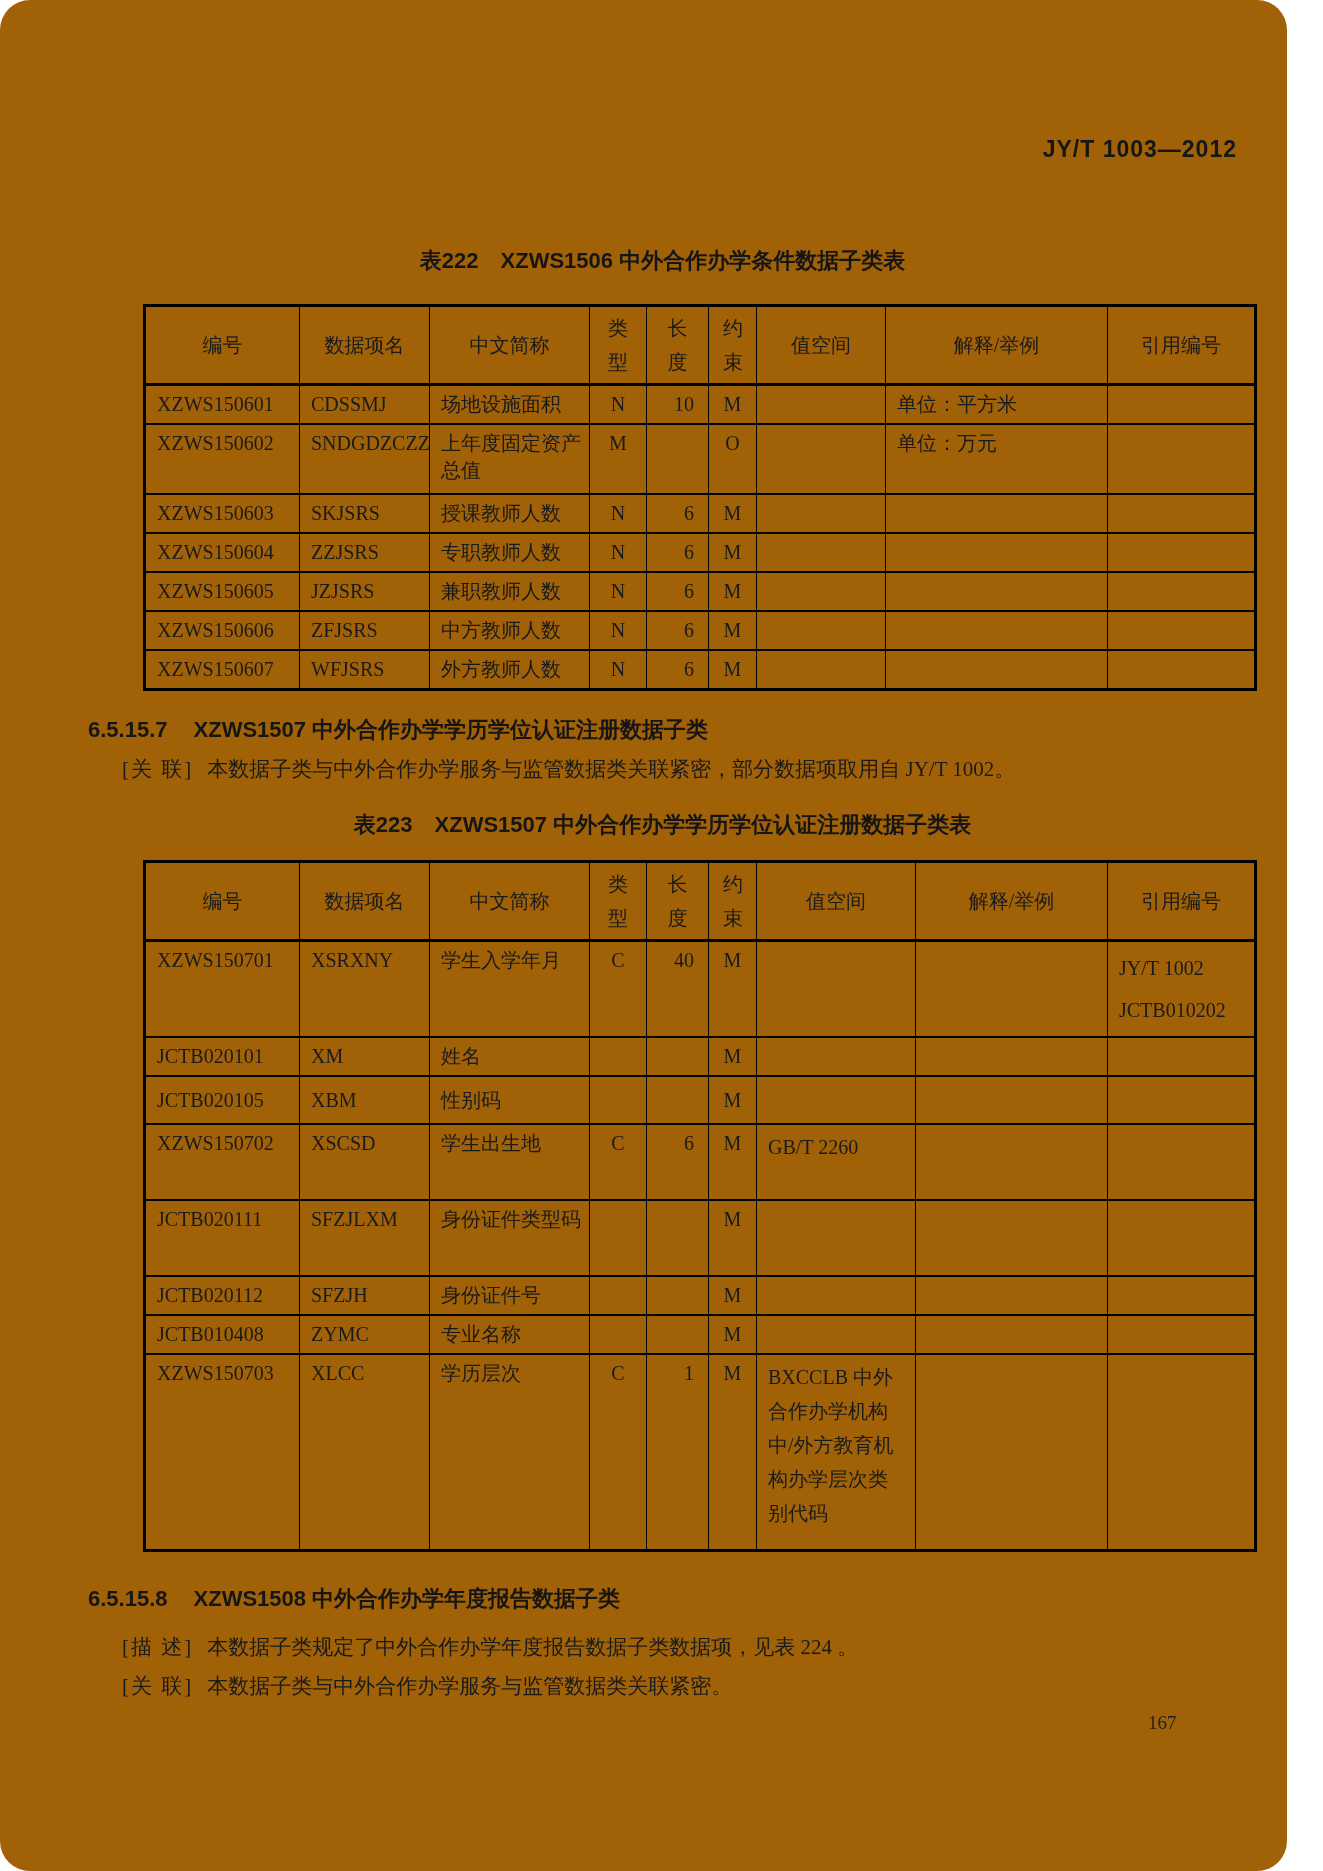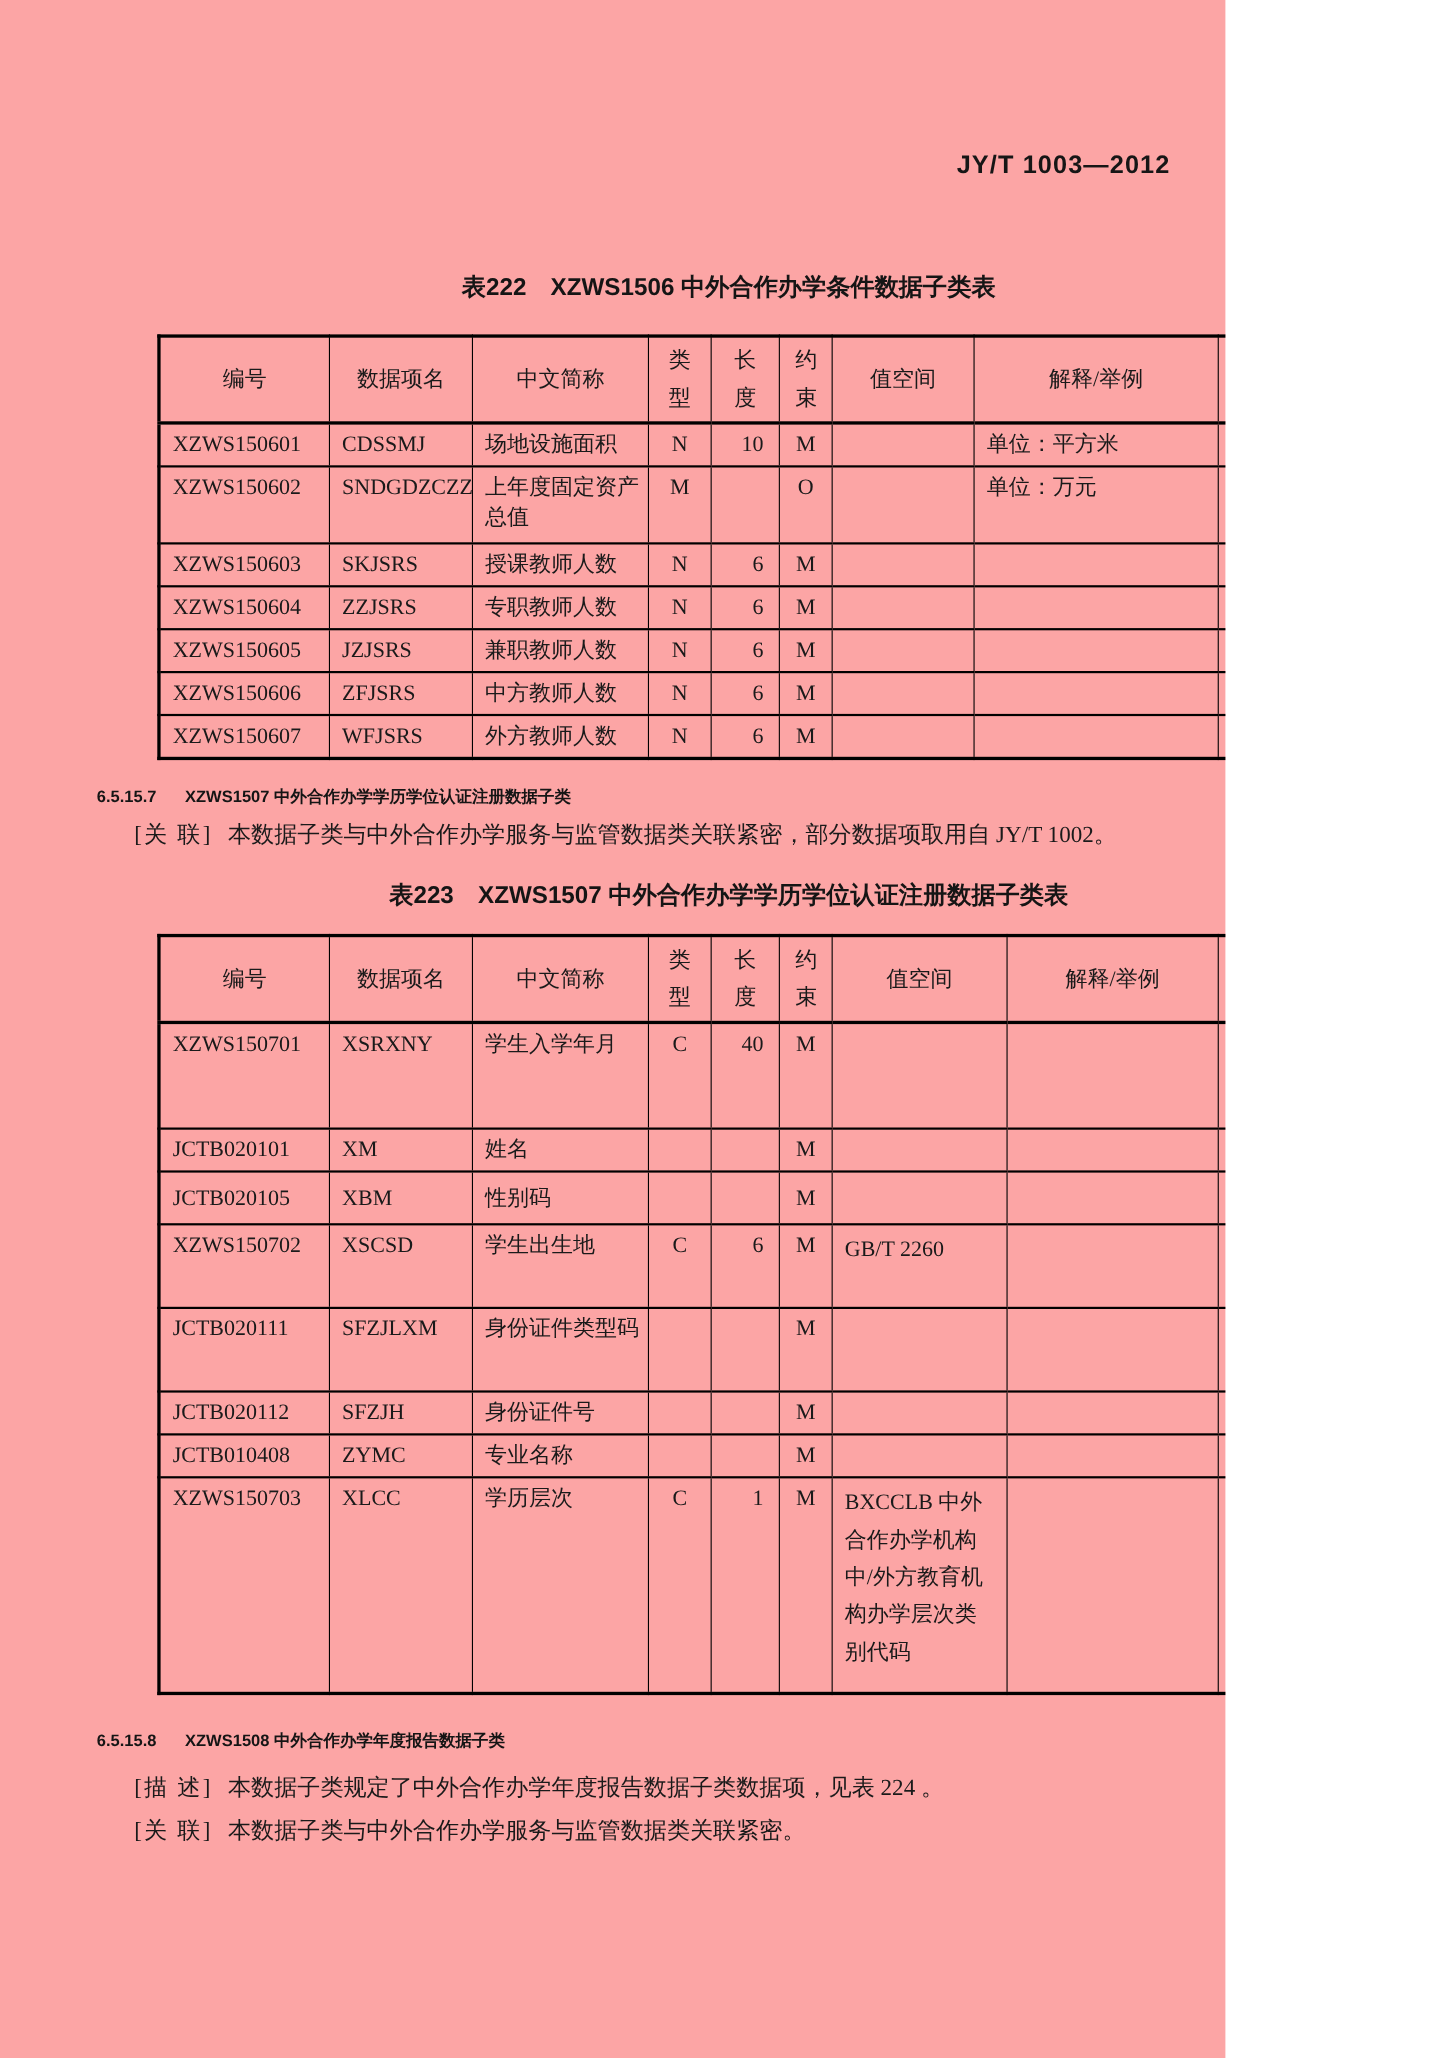--- a/index.html
+++ b/index.html
@@ -1,24 +1,25 @@
 <!DOCTYPE html>
 <html><head>
 <meta charset="utf-8">
 <style>
   * { margin: 0; padding: 0; box-sizing: border-box; }
   html, body { background: #ffffff; }
   .page {
     position: relative;
-    width: 1114px;
+    width: 1287px;
     height: 1871px;
-    background: #fca5a5;
+    background: #a16207;
     color: #1a1a1a;
     font-family: "Liberation Serif", serif;
     overflow: hidden;
+    border-radius: 30px;
   }
   .doc-number {
     position: absolute;
     top: 136px;
     right: 50px;
     font-family: "Liberation Sans", sans-serif;
     font-weight: 700;
     font-size: 23px;
     letter-spacing: 1px;
     color: #161616;
@@ -76,21 +77,21 @@
   #table222 tbody tr:nth-child(2) td { height: 70px; vertical-align: top; }
   #table223 tbody tr:nth-child(1) td { height: 80px; vertical-align: top; }
   #table223 tbody tr:nth-child(3) td { height: 48px; }
   #table223 tbody tr:nth-child(4) td { height: 76px; vertical-align: top; }
   #table223 tbody tr:nth-child(5) td { height: 76px; vertical-align: top; }
   #table223 tbody tr:nth-child(8) td { height: 196px; vertical-align: top; }
   .sec-heading {
     margin-left: -19px;
     font-family: "Liberation Sans", sans-serif;
     font-weight: 700;
-    font-size: 15px;
+    font-size: 22px;
     color: #151515;
   }
   #sec157 { margin-top: 24px; }
   #sec158 { margin-top: 32px; }
   .sec-heading .sec-num { margin-right: 26px; }
   .para {
     margin-left: 15px;
     font-size: 21px;
     line-height: 1.45;
   }

